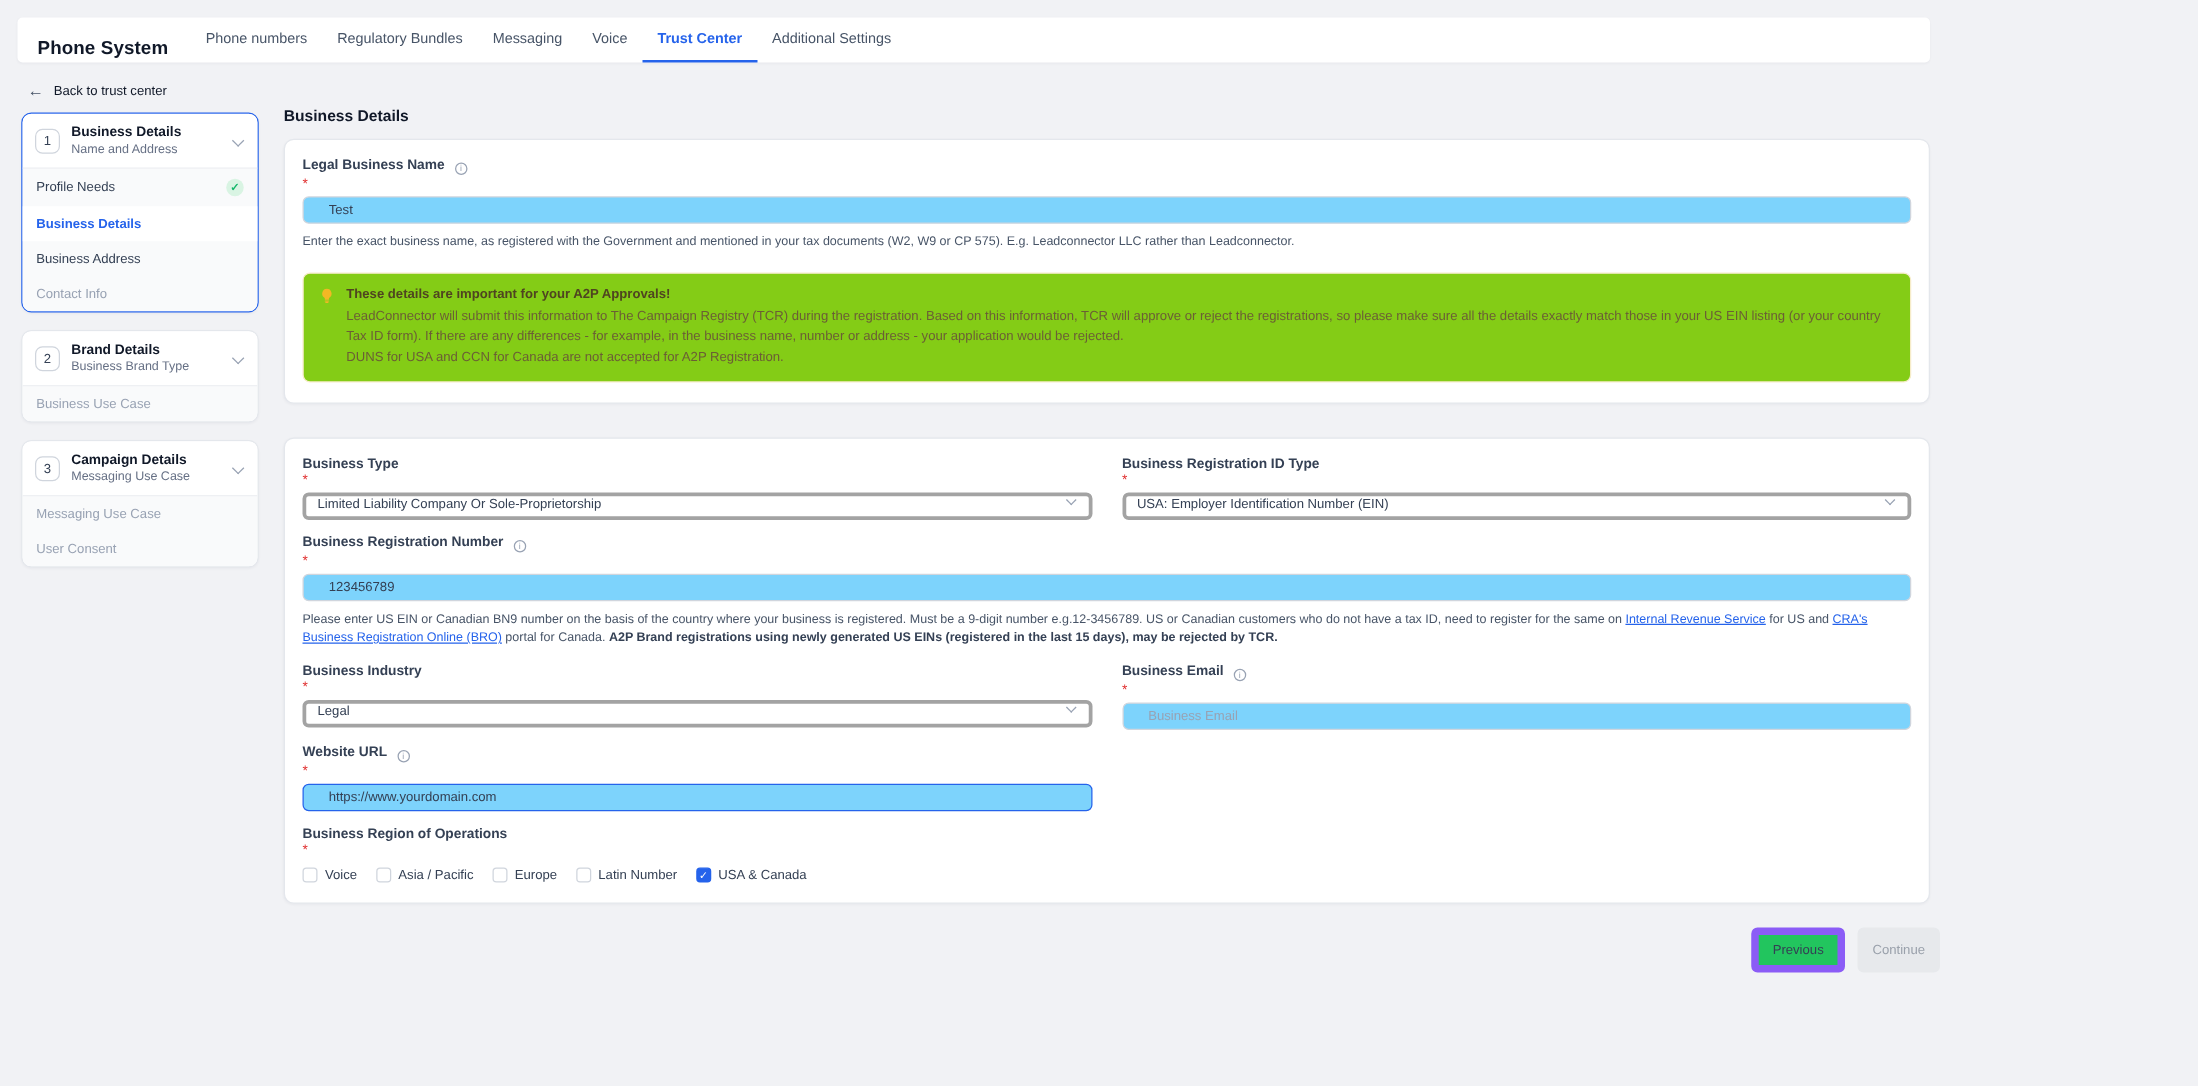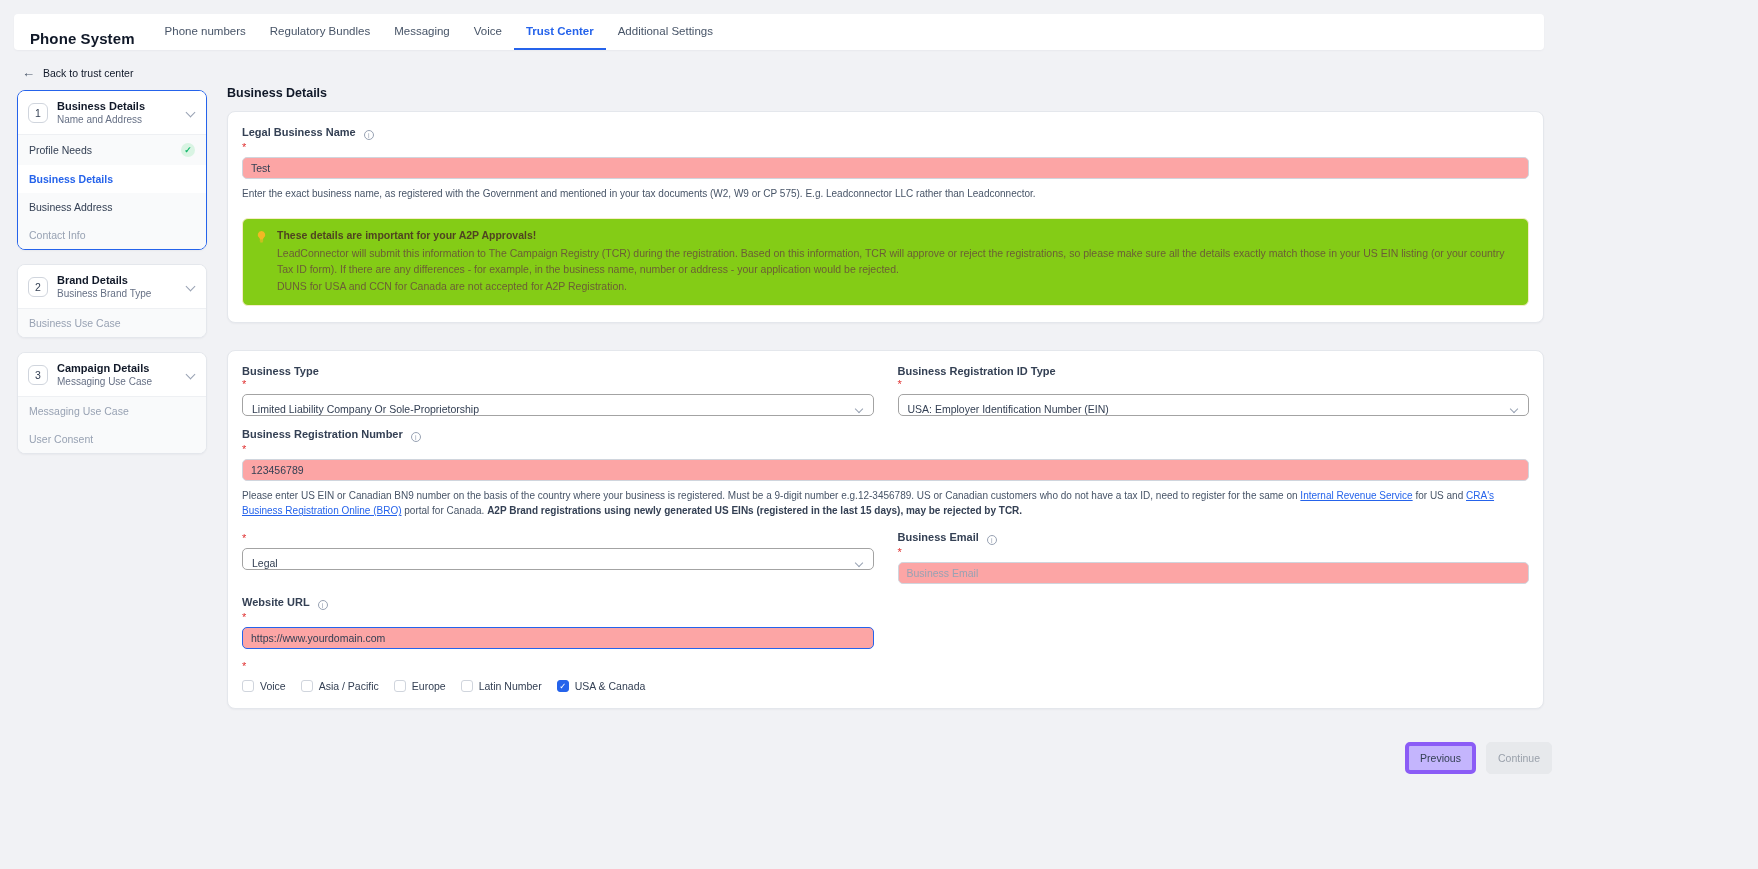--- a/index.html
+++ b/index.html
@@ -64,41 +64,41 @@
   .field-label-row { display:flex; align-items:flex-start; gap:8px; }
   .field-label { font-size:11px; color:#344054; font-weight:bold; }
   .info-icon {
     width:10px; height:10px; border:1px solid #98a2b3; border-radius:50%;
     color:#98a2b3; font-size:7px; line-height:9px; text-align:center; margin-top:4px; font-style:normal;
   }
   .req { color:#e03030; font-size:11px; margin-top:2px; line-height:1; }
   .text-input {
     width:100%; height:22px; border:1px solid #d0d5dd; border-radius:5px;
     font-family:"Liberation Sans", sans-serif; font-size:10.5px; color:#344054;
-    padding:0 8px; margin-top:4px; background:#fca5a5; outline:none;
+    padding:0 20px; margin-top:4px; background:#7dd3fc; outline:none;
   }
   .text-input::placeholder { color:#98a2b3; }
   .text-input.focused { border:1.5px solid #2563eb; }
   .helper { font-size:10px; color:#475467; margin-top:7px; line-height:1.55; }
   .helper a { color:#2563eb; text-decoration:underline; cursor:pointer; }
   .helper b { color:#344054; }
   
   .warn {
     margin-top:16px; background:#84cc16; border:1px solid #f6ecc9; border-radius:6px;
     padding:10px 12px; display:flex; gap:9px; align-items:flex-start;
   }
   .bulb { flex:0 0 auto; margin-top:1px; }
   .warn-title { font-size:10.5px; font-weight:bold; color:#4f4420; }
   .warn-body { font-size:10.5px; color:#6b5f35; margin-top:4px; line-height:1.6; }
   .warn-note { font-size:10.5px; color:#6b5f35; line-height:1.6; }
   
   .grid2 { display:grid; grid-template-columns:1fr 1fr; column-gap:24px; }
   .fake-select {
-    height:22px; border:1px solid #a3a3a3; border-radius:5px; margin-top:4px; background:#fff;
-    display:flex; align-items:flex-end; justify-content:space-between; padding:0 9px; cursor:pointer;
+    height:22px; border:3px solid #a3a3a3; border-radius:5px; margin-top:4px; background:#fff;
+    display:flex; align-items:flex-start; justify-content:space-between; padding:0 9px; cursor:pointer;
   }
   .fake-select .sel-text { font-size:10.5px; color:#344054; white-space:nowrap; overflow:hidden; text-overflow:ellipsis; }
   .sel-chev { width:9px; height:9px; position:relative; flex:0 0 auto; margin-left:8px; }
   .sel-chev::before {
     content:""; position:absolute; left:1px; top:0px; width:5px; height:5px;
     border-right:1.4px solid #98a2b3; border-bottom:1.4px solid #98a2b3; transform:rotate(45deg);
   }
   .block { margin-top:12px; }
   
   .cb-row { display:flex; align-items:center; gap:15px; margin-top:8px; }
@@ -108,21 +108,21 @@
     display:flex; align-items:center; justify-content:center; font-size:8.5px; color:transparent;
   }
   .cb-box.checked { background:#2563eb; border-color:#2563eb; color:#fff; }
   .cb-label { font-size:10.5px; color:#344054; }
   
   .footer { position:absolute; top:742px; right:206px; display:flex; gap:10px; }
   .btn {
     font-family:"Liberation Sans", sans-serif; font-size:10.5px; border-radius:5px;
     padding:6px 11px; cursor:pointer;
   }
-  .btn-secondary { background:#c4b5fd; border:4px solid #8b5cf6; color:#344054; }
+  .btn-secondary { background:#22c55e; border:6px solid #8b5cf6; color:#344054; }
   .btn-disabled { background:#e7e9ec; border:1px solid #e7e9ec; color:#9aa1ab; cursor:default; }
 </style>
 </head>
 <body>
 
 <div class="topbar">
   <div class="app-title">Phone System</div>
   <div class="tabs">
     <div class="tab">Phone numbers</div>
     <div class="tab">Regulatory Bundles</div>
@@ -260,20 +260,23 @@
       </div>
       <div class="req">*</div>
       <input class="text-input" type="text" value="123456789" style="">
       <div class="helper">
         <span>Please enter US EIN or Canadian BN9 number on the basis of the country where your business is registered. Must be a 9-digit number e.g.12-3456789. US or Canadian customers who do not have a tax ID, need to register for the same on </span><a>Internal Revenue Service</a><span> for US and </span><a>CRA's Business Registration Online (BRO)</a><span> portal for Canada. </span><b>A2P Brand registrations using newly generated US EINs (registered in the last 15 days), may be rejected by TCR.</b>
       </div>
     </div>
 
     <div class="grid2 block">
       <div>
+        <div class="field-label-row">
+          <span class="field-label">Business Industry</span>
+        </div>
         <div class="req">*</div>
         <div class="fake-select">
           <span class="sel-text">Legal</span>
           <span class="sel-chev"></span>
         </div>
       </div>
       <div>
         <div class="field-label-row">
           <span class="field-label">Business Email</span>
           <span class="info-icon">i</span>
@@ -289,20 +292,23 @@
           <span class="field-label">Website URL</span>
           <span class="info-icon">i</span>
         </div>
         <div class="req">*</div>
         <input class="text-input focused" type="text" value="https://www.yourdomain.com" style="">
       </div>
       <div></div>
     </div>
 
     <div class="block">
+      <div class="field-label-row">
+        <span class="field-label">Business Region of Operations</span>
+      </div>
       <div class="req">*</div>
       <div class="cb-row">
         <div class="cb-item">
           <span class="cb-box">✓</span>
           <span class="cb-label">Voice</span>
         </div>
         <div class="cb-item">
           <span class="cb-box">✓</span>
           <span class="cb-label">Asia / Pacific</span>
         </div>

